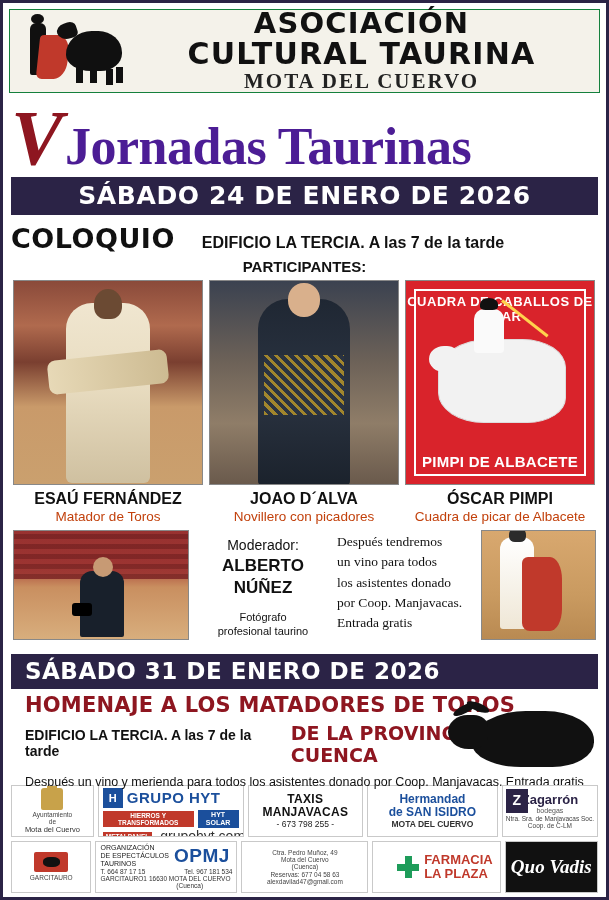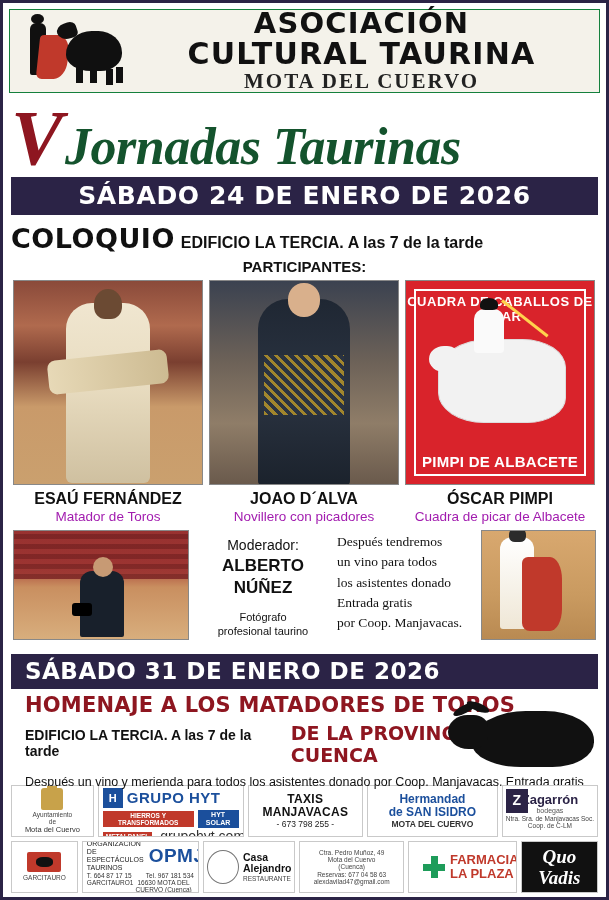--- a/index.html
+++ b/index.html
@@ -119,24 +119,23 @@
     font-family:"Liberation Serif", serif;
     font-style:italic;
     font-weight:bold;
     font-size:78px;
     color:#8e1620;
     line-height:0.84;
     margin-right:2px;
   }
   .title-main {
     font-family:"Liberation Serif", serif;
-    font-style:italic;
     font-weight:bold;
     font-size:52px;
-    color:#14532d;
+    color:#4c1d95;
     line-height:0.95;
     letter-spacing:-0.5px;
     text-align:center;
   }
 
   
   .date-band {
     margin:6px 8px 0 8px;
     background:#2b2346;
     color:#fff;
@@ -146,21 +145,21 @@
     font-size:25px;
     letter-spacing:0.6px;
     padding:4px 0 5px 0;
   }
 
   
   .coloquio-row {
     margin:8px 8px 0 8px;
     display:flex;
     align-items:baseline;
-    gap:6px;
+    gap:27px;
   }
   .coloquio {
     font-family:"DejaVu Sans", sans-serif;
     font-weight:bold;
     font-size:27px;
     letter-spacing:0.5px;
     color:#111;
   }
   .coloquio-sub {
     font-family:"Liberation Sans", sans-serif;
@@ -286,21 +285,21 @@
   .name-col { width:190px; }
   .name-main {
     font-family:"Liberation Sans", sans-serif;
     font-weight:bold;
     font-size:16px;
     color:#111;
   }
   .name-sub {
     font-family:"Liberation Sans", sans-serif;
     font-size:13.5px;
-    color:#a21caf;
+    color:#c2410c;
     margin-top:1px;
   }
 
   
   .middle {
     display:flex;
     margin:6px 10px 0 10px;
     gap:8px;
     height:116px;
   }
@@ -643,22 +642,22 @@
       <div class="mod-name">ALBERTO NÚÑEZ</div>
       <div class="mod-role">
         <div>Fotógrafo</div>
         <div>profesional taurino</div>
       </div>
     </div>
     <div class="mid-note">
       <div>Después tendremos</div>
       <div>un vino para todos</div>
       <div>los asistentes donado</div>
+      <div>por Coop. Manjavacas.</div>
       <div>Entrada gratis</div>
-      <div>por Coop. Manjavacas.</div>
     </div>
     <div class="mid-photo2">
       <div class="torero"></div>
       <div class="cape2"></div>
     </div>
   </div>
 
   <div class="date-band2">SÁBADO 31 DE ENERO DE 2026</div>
 
   <div class="homenaje-wrap">
@@ -738,28 +737,20 @@
         <div class="opmj-bot">
           <span>T. 664 87 17 15</span>
           <span>Tel. 967 181 534</span>
         </div>
         <div class="opmj-bot">
           <span>GARCITAURO1</span>
           <span>16630 MOTA DEL CUERVO (Cuenca)</span>
         </div>
       </div>
 
-      <div class="sp sp-casa">
-        <div class="casa-seal"></div>
-        <div class="casa-txt">
-          <div class="sp-title">Casa</div>
-          <div class="sp-title">Alejandro</div>
-          <div class="sp-tiny">RESTAURANTE</div>
-        </div>
-      </div>
 
       <div class="sp" style="width:136px">
         <div class="sp-tiny">Ctra. Pedro Muñoz, 49</div>
         <div class="sp-tiny">Mota del Cuervo</div>
         <div class="sp-tiny">(Cuenca)</div>
         <div class="sp-tiny">Reservas: 677 04 58 63</div>
         <div class="sp-tiny">alexdavilad47@gmail.com</div>
       </div>
 
       <div class="sp sp-farmacia">

